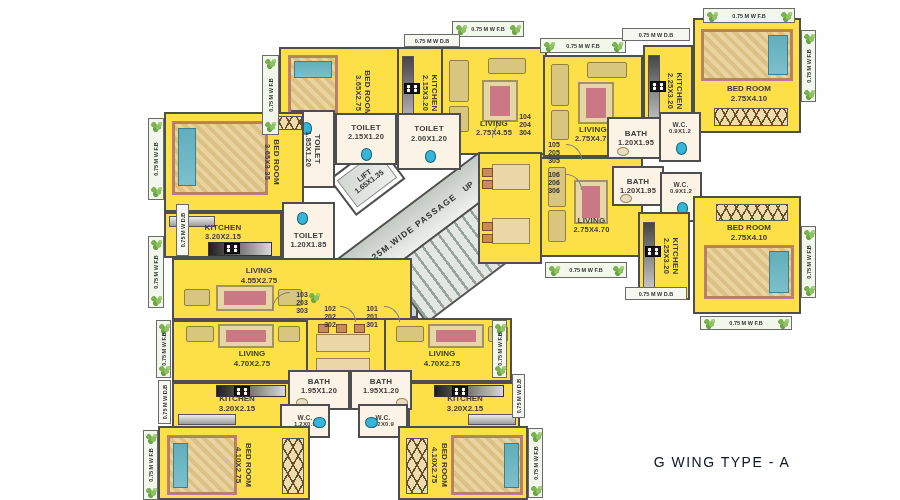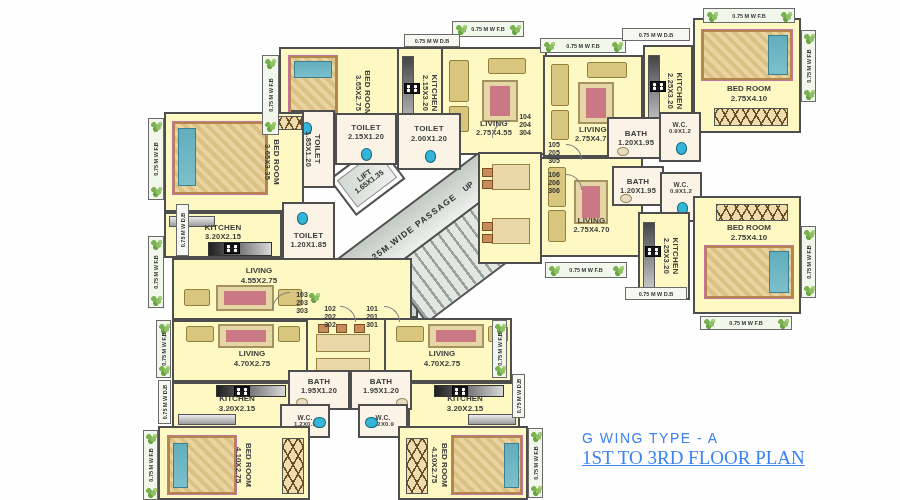--- a/index.html
+++ b/index.html
@@ -1,19 +1,19 @@
 <!DOCTYPE html>
 <html><head>
 <meta charset="utf-8">
 <style>
   * { box-sizing: border-box; margin: 0; padding: 0; }
   html,body { width:900px; height:500px; background:#ffffff; font-family:"Liberation Sans", sans-serif; }
   #plan { position:relative; width:900px; height:500px; background:#fefefe; overflow:hidden; }
 
-  .room { position:absolute; background:#fef9c3; border:2px solid #4e4e4e; }
+  .room { position:absolute; background:#fde047; border:2px solid #4e4e4e; }
   .wet  { background:#faf3e6; }
   .gray { position:absolute; background:linear-gradient(135deg,#adb5ad,#e7eae7 55%,#cdd3cd); border:2px solid #4e4e4e; }
 
   .rlabel { position:absolute; left:0; top:0; right:0; bottom:0;
             display:flex; flex-direction:column; align-items:center; justify-content:center;
             color:#3d3d3d; font-size:8px; font-weight:bold; letter-spacing:.2px;
             text-align:center; line-height:1.2; pointer-events:none; }
   .rlabel span { white-space:nowrap; }
   .rlabel .dims { font-size:7.5px; }
   .rot90  { transform:rotate(90deg); }
@@ -65,21 +65,21 @@
              background:linear-gradient(180deg,#c3c9c3,#eef0ee); display:flex; align-items:center; justify-content:center; gap:10px; }
   .plabel { font-size:8.5px; font-weight:bold; color:#333; letter-spacing:1.2px; white-space:nowrap; }
   .uplabel { font-size:8px; font-weight:bold; color:#333; }
   .lift { position:absolute; border:2px solid #4e4e4e; background:linear-gradient(135deg,#cfd4cf,#f2f4f2);
           box-shadow:inset 0 0 0 4px #fff, inset 0 0 0 5px #888;
           display:flex; flex-direction:column; align-items:center; justify-content:center;
           font-size:7.5px; font-weight:bold; color:#333; line-height:1.1; }
   .flatno { position:absolute; font-size:7px; font-weight:bold; color:#333; white-space:pre-line; text-align:center; line-height:1.15; }
   .arc { position:absolute; border-top:1.2px solid #808080; border-left:1.2px solid #808080; border-radius:100% 0 0 0; }
 
-  .title-block { position:absolute; left:582px; top:430px; width:280px; text-align:left; color:#3b82f6; }
+  .title-block { position:absolute; left:582px; top:454px; width:280px; text-align:center; color:#0f172a; }
   .tb1 { font-size:14px; letter-spacing:1.5px; }
   .tb2 { font-size:17px; letter-spacing:1px; margin-top:3px; text-decoration:underline; }
   .tb3 { font-family:"Liberation Serif", serif; font-size:19px; margin-top:1px; text-decoration:underline; }
 </style>
 </head>
 <body>
 
 <div id="plan">
 
   <div class="gray" style="left:487px; top:146px; width:116px; height:48px;">
@@ -484,16 +484,15 @@
 306</div>
   <div class="arc" style="left:272px; top:292px; width:18px; height:18px;"></div>
   <div class="arc" style="left:340px; top:306px; width:16px; height:16px; transform:rotate(90deg);"></div>
   <div class="arc" style="left:384px; top:306px; width:16px; height:16px; transform:rotate(90deg);"></div>
   <div class="arc" style="left:492px; top:120px; width:18px; height:18px;"></div>
   <div class="arc" style="left:566px; top:144px; width:16px; height:16px; transform:rotate(90deg);"></div>
   <div class="arc" style="left:566px; top:174px; width:16px; height:16px; transform:rotate(90deg);"></div>
 
   <div class="title-block">
     <div class="tb1">G WING TYPE  - A</div>
-    <div class="tb3">1ST TO 3RD FLOOR PLAN</div>
   </div>
 
 </div>
 
 </body></html>

